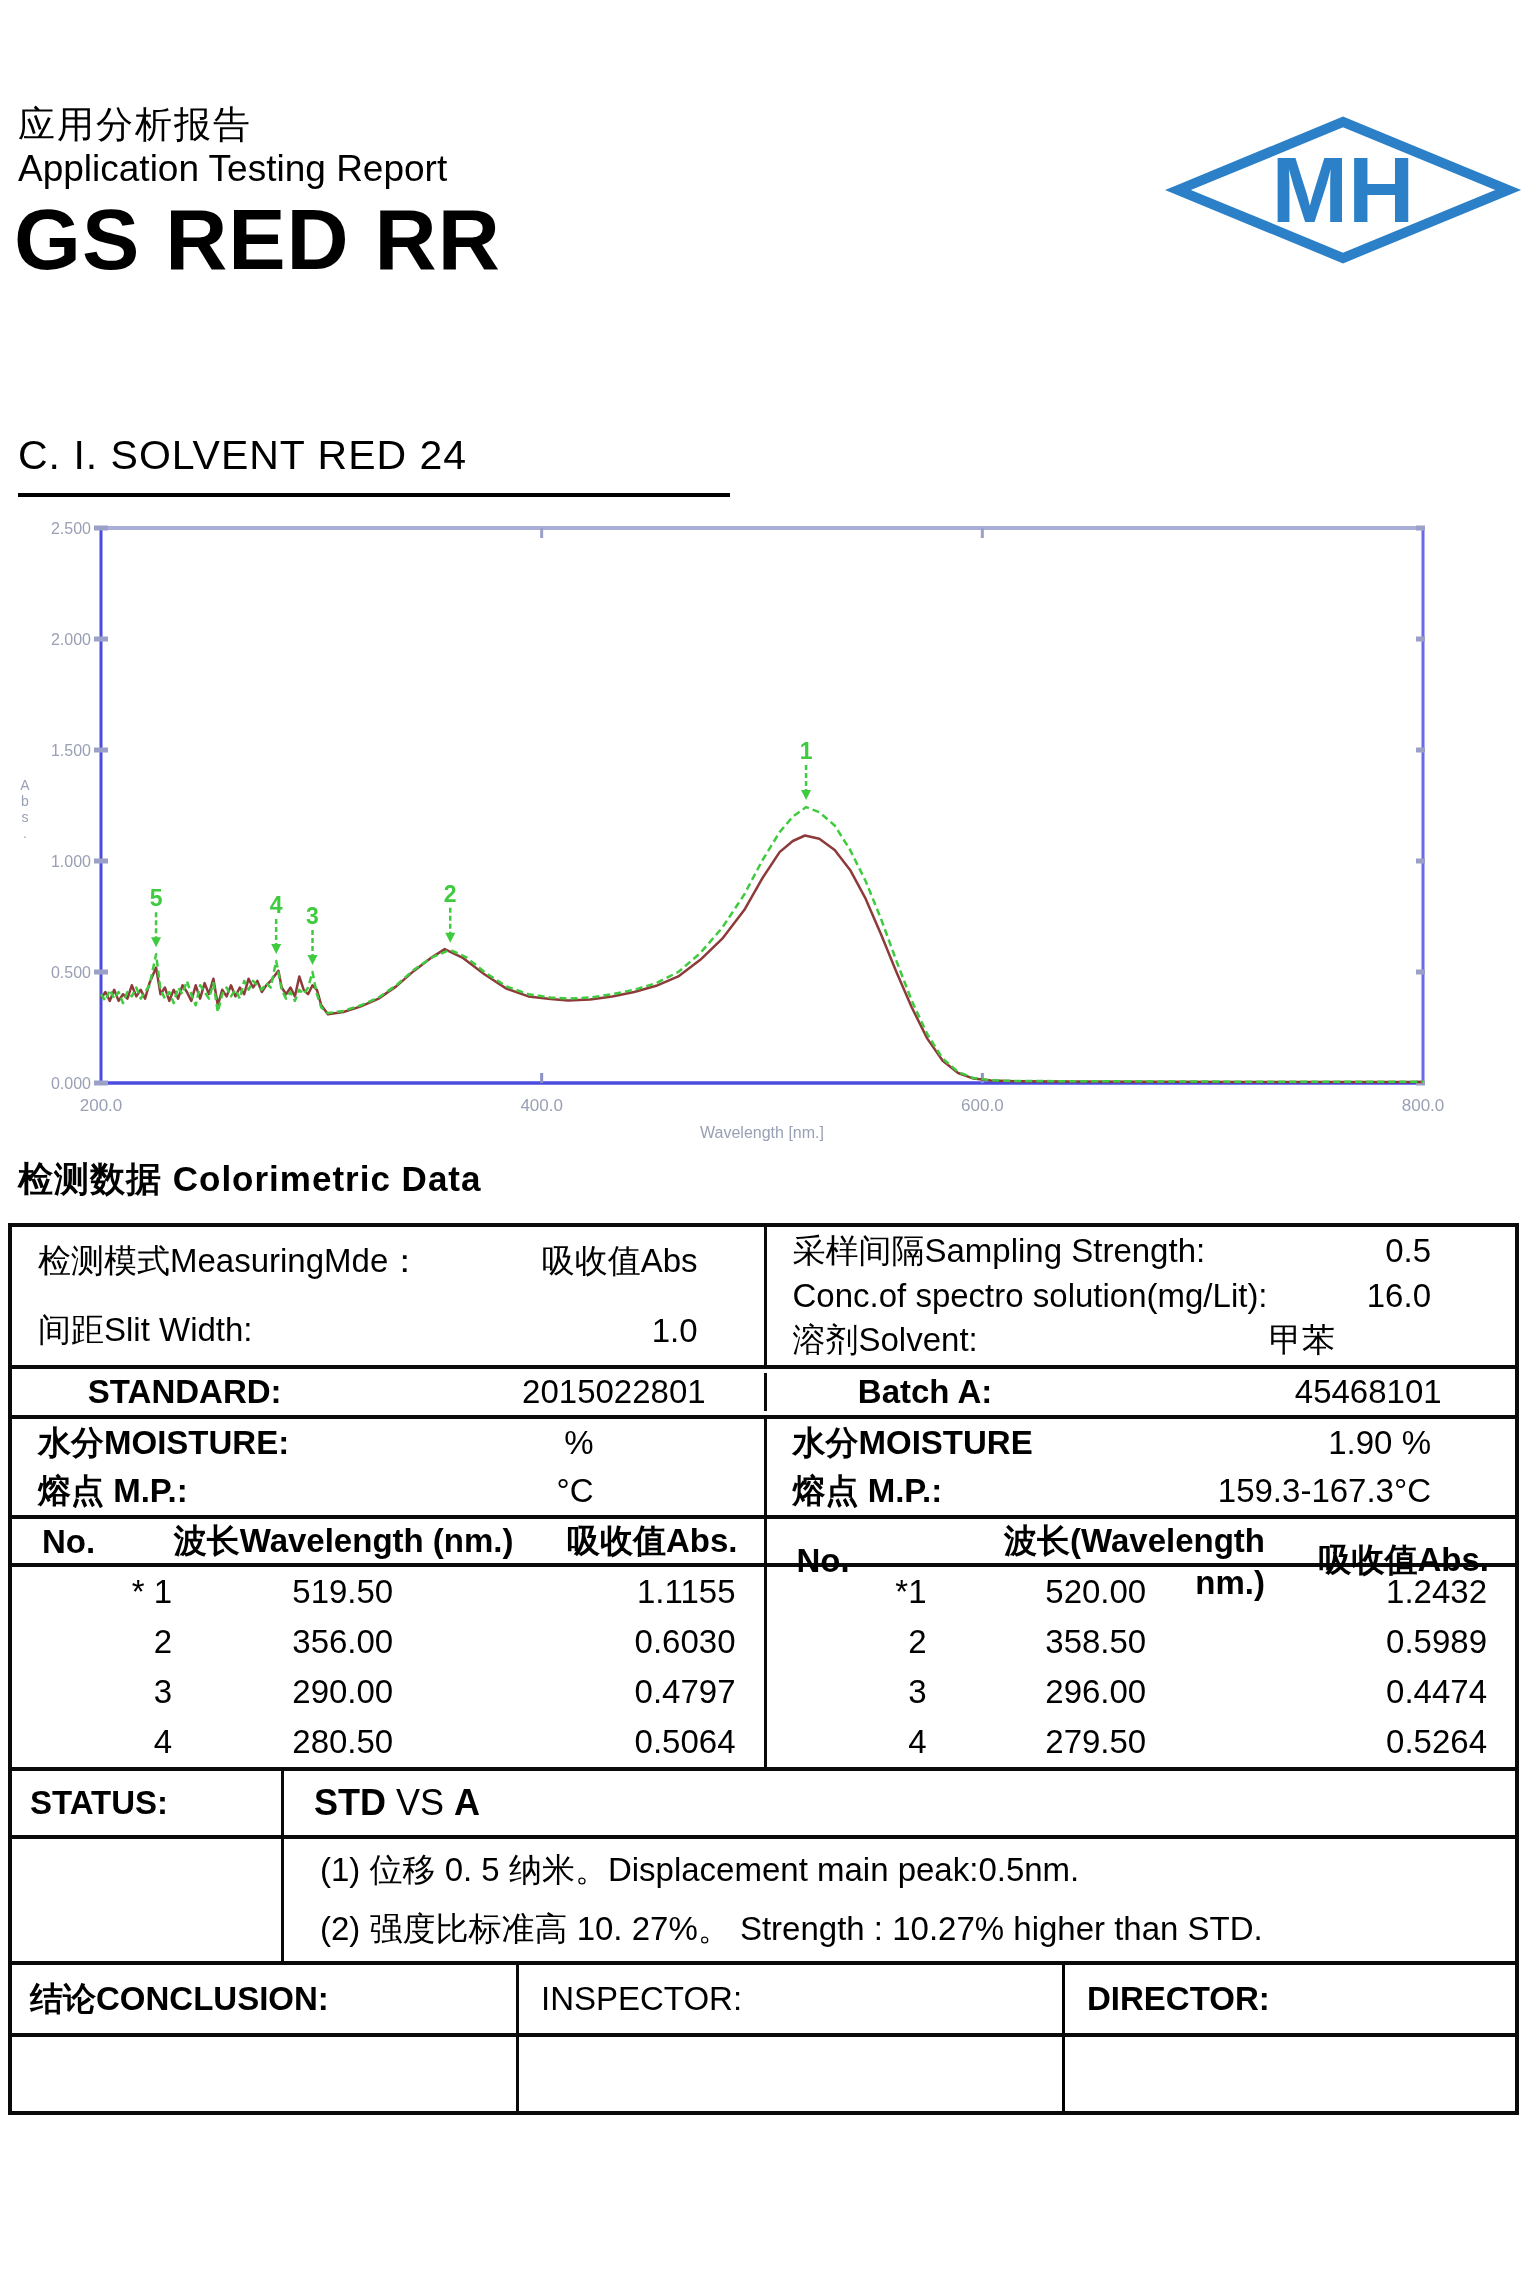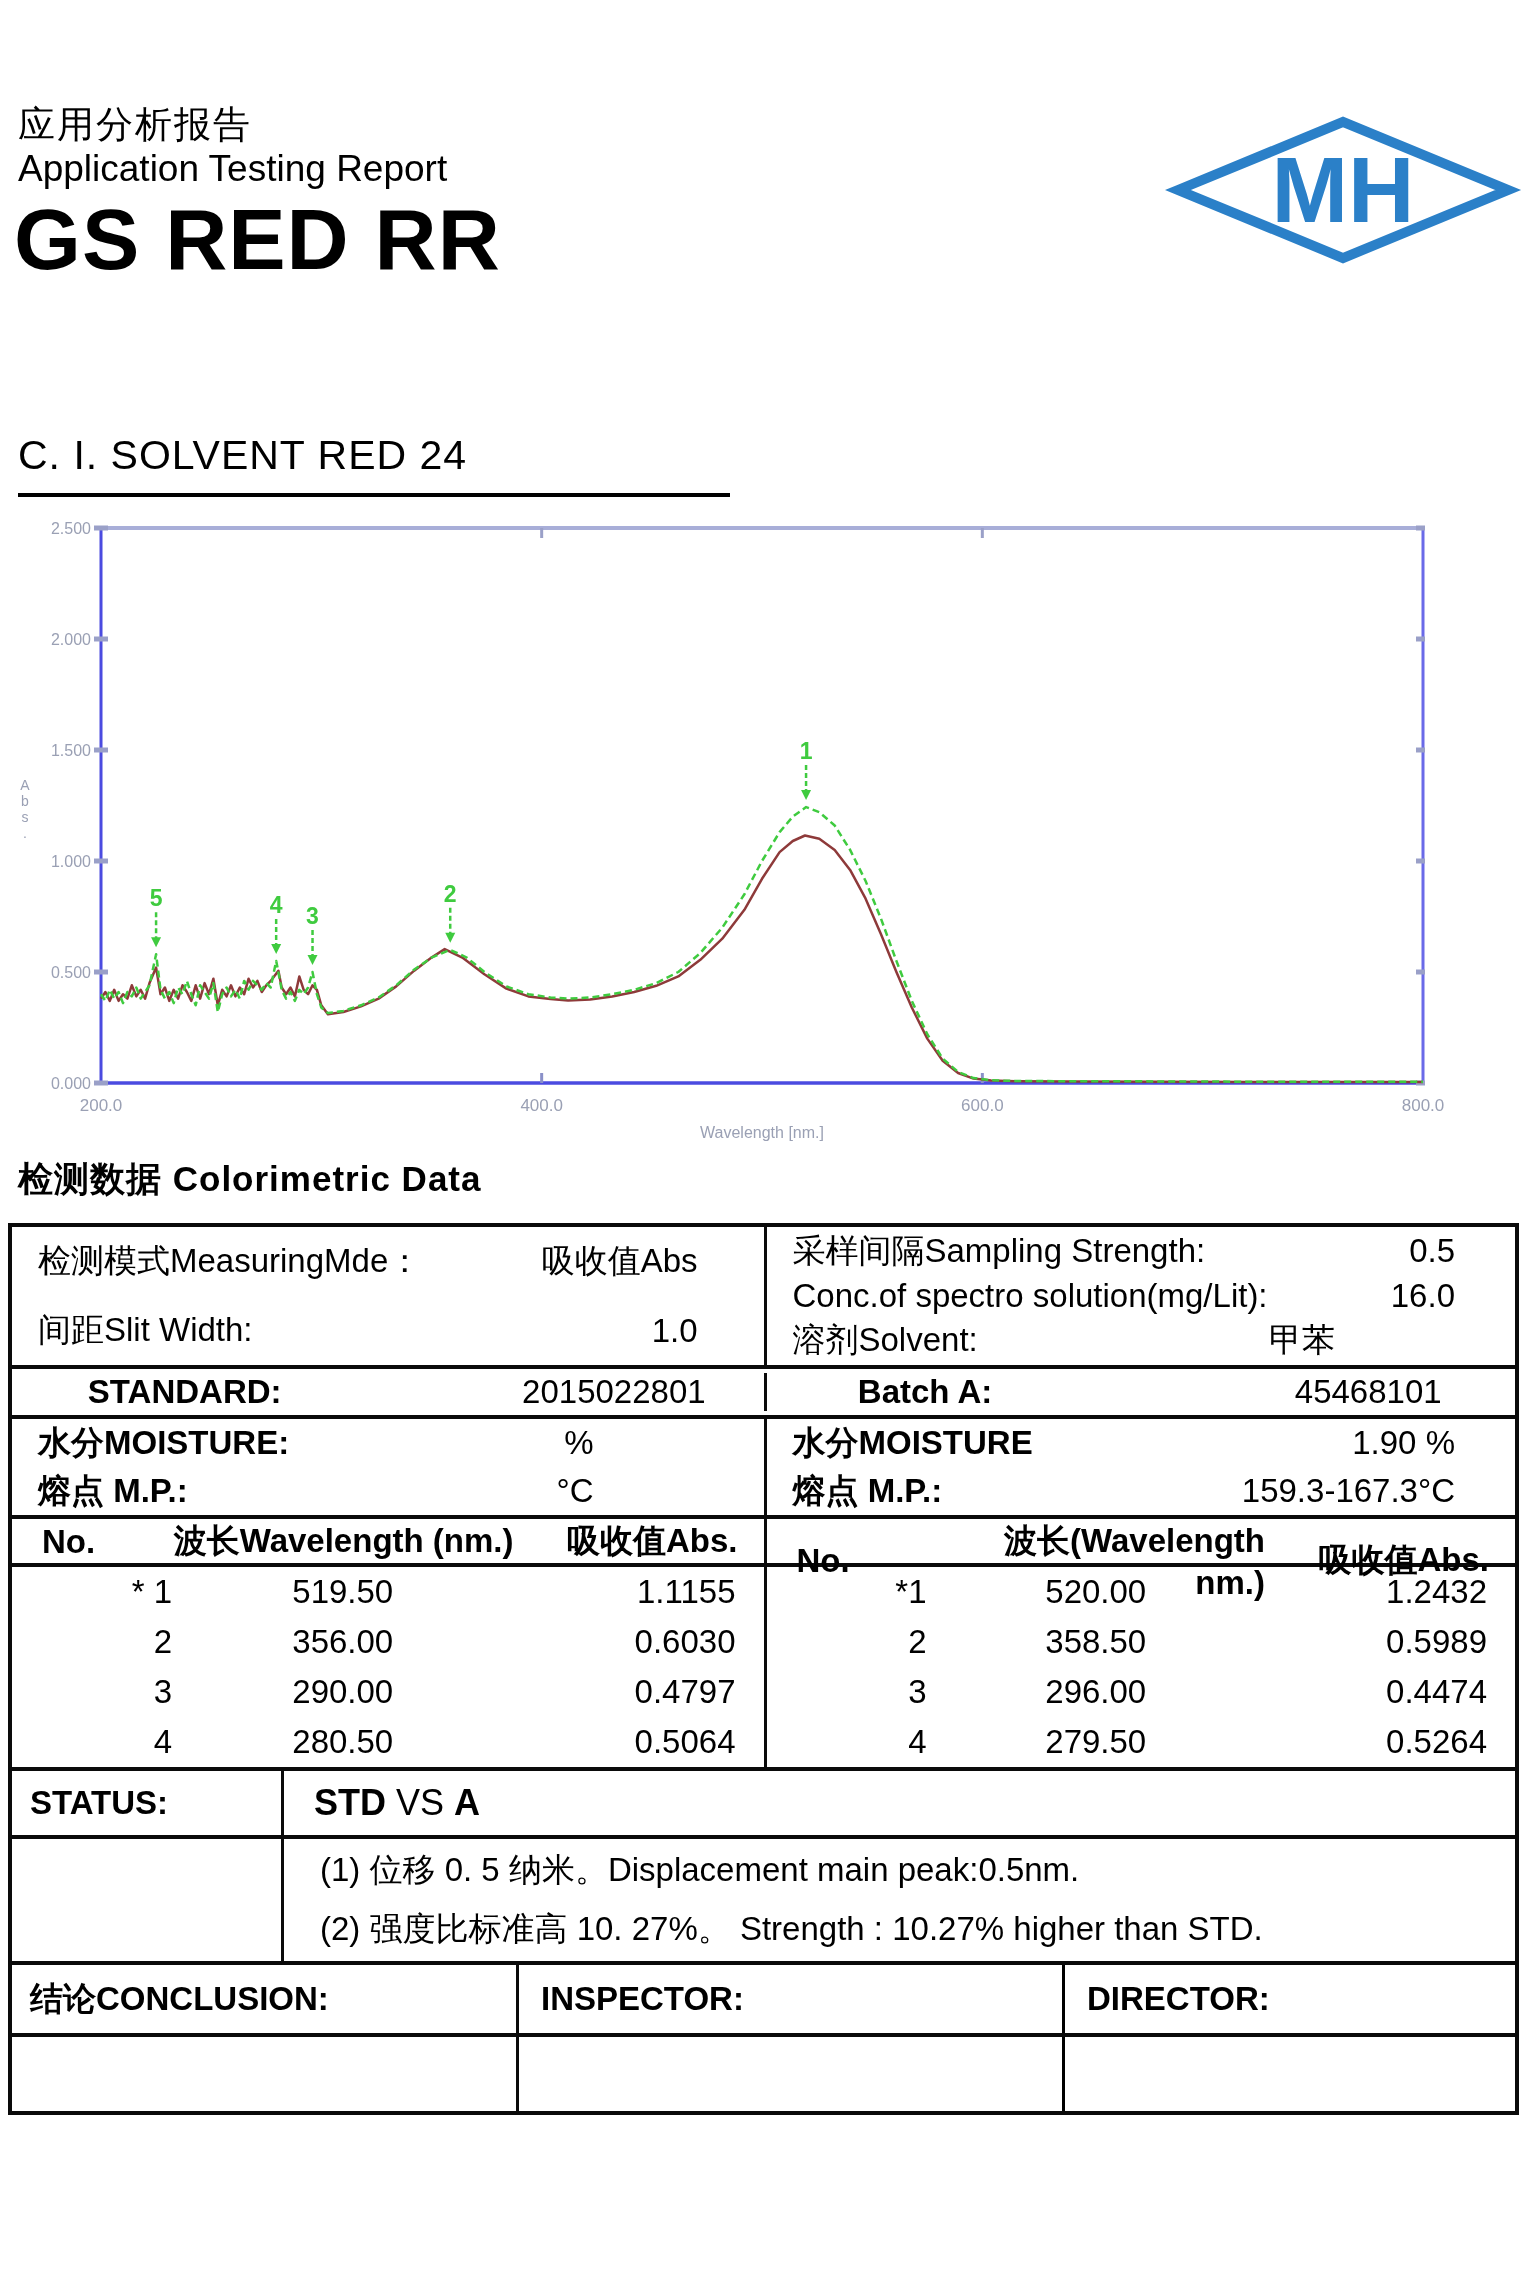--- a/index.html
+++ b/index.html
@@ -17,21 +17,21 @@
   .sec-head{left:18px;top:1156px;font-size:35px;font-weight:700;letter-spacing:1px;}
 
   
   .bigtable{left:8px;top:1223px;width:1511px;border:4px solid #0a0a0a;box-sizing:border-box;font-size:33px;}
   .trow{display:flex;box-sizing:border-box;}
   .trow + .trow{border-top:4px solid #0a0a0a;}
   .half{flex:0 0 50%;box-sizing:border-box;display:flex;flex-direction:column;justify-content:space-around;}
   .half.rt{border-left:3px solid #0a0a0a;}
   .pline{display:flex;align-items:center;padding-left:26px;}
   .pline .val{margin-left:auto;padding-right:66px;}
-  .half.rt .pline .val{padding-right:60px;}
+  .half.rt .pline .val{padding-right:84px;}
   .val.solvent{padding-right:180px !important;}
   .val.unit-l{padding-right:170px !important;}
   .h-top{height:138px;}
   .h-std{height:50px;align-items:center;}
   .h-std .half{flex-direction:row;align-items:center;padding-left:18px;}
   .h-moist{height:100px;}
   .h-phead{height:48px;}
   .h-pdata{height:204px;}
   .pgrid{display:grid;grid-template-columns:160px 1fr 250px;align-items:center;height:100%;}
   .pgrid .c1{padding-left:30px;font-weight:700;}
@@ -43,21 +43,21 @@
   .pdrow .c2{text-align:center;}
   .pdrow .c3{text-align:right;padding-right:28px;}
   .h-status{height:68px;}
   .cell-narrow{flex:0 0 269px;box-sizing:border-box;display:flex;align-items:center;padding-left:18px;}
   .cell-wide{flex:1;box-sizing:border-box;border-left:3px solid #0a0a0a;display:flex;align-items:center;padding-left:30px;}
   .h-notes{height:126px;}
   .notes-cell{flex:1;border-left:3px solid #0a0a0a;display:flex;flex-direction:column;justify-content:center;padding-left:36px;gap:14px;}
   .h-sign{height:72px;}
   .h-signempty{height:78px;}
   .scell1{flex:0 0 504px;display:flex;align-items:center;padding-left:18px;font-weight:700;box-sizing:border-box;}
-  .scell2{flex:0 0 546px;display:flex;align-items:center;padding-left:22px;font-weight:700;border-left:3px solid #0a0a0a;box-sizing:border-box;}
+  .scell2{flex:0 0 546px;display:flex;align-items:center;padding-left:22px;font-weight:400;border-left:3px solid #0a0a0a;box-sizing:border-box;}
   .scell3{flex:1;display:flex;align-items:center;padding-left:22px;font-weight:700;border-left:3px solid #000000;box-sizing:border-box;}
   .bold{font-weight:700;}
   .stdv{font-size:36px;}
 </style>
 </head>
 <body>
 
 <div class="page">
 
   <div class="abs title-cn">应用分析报告</div>

